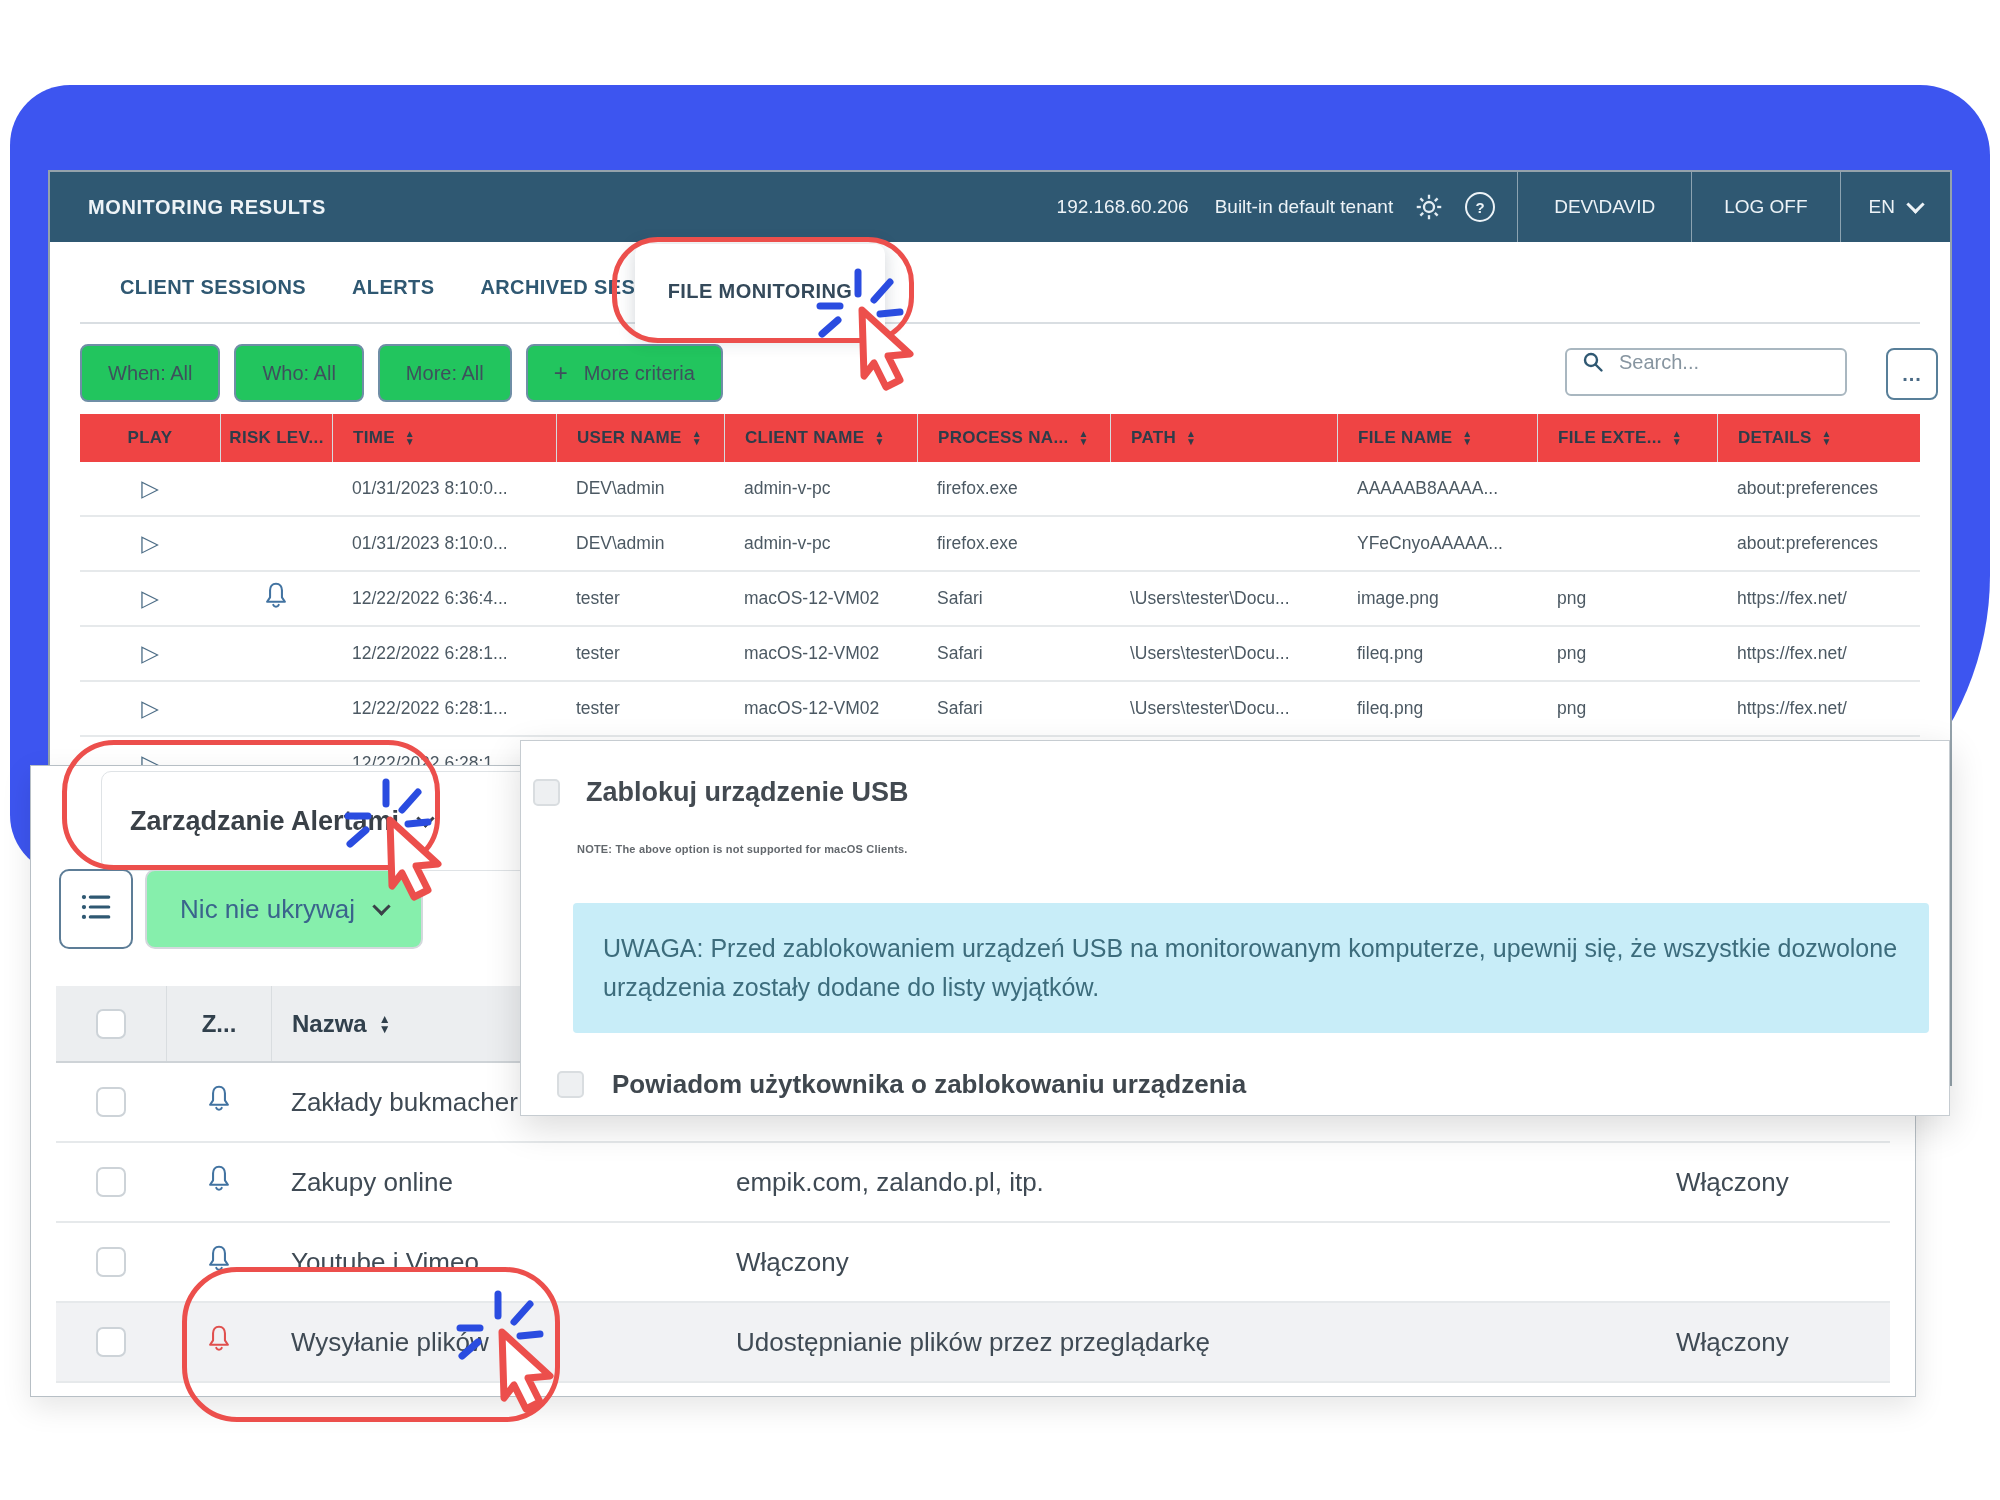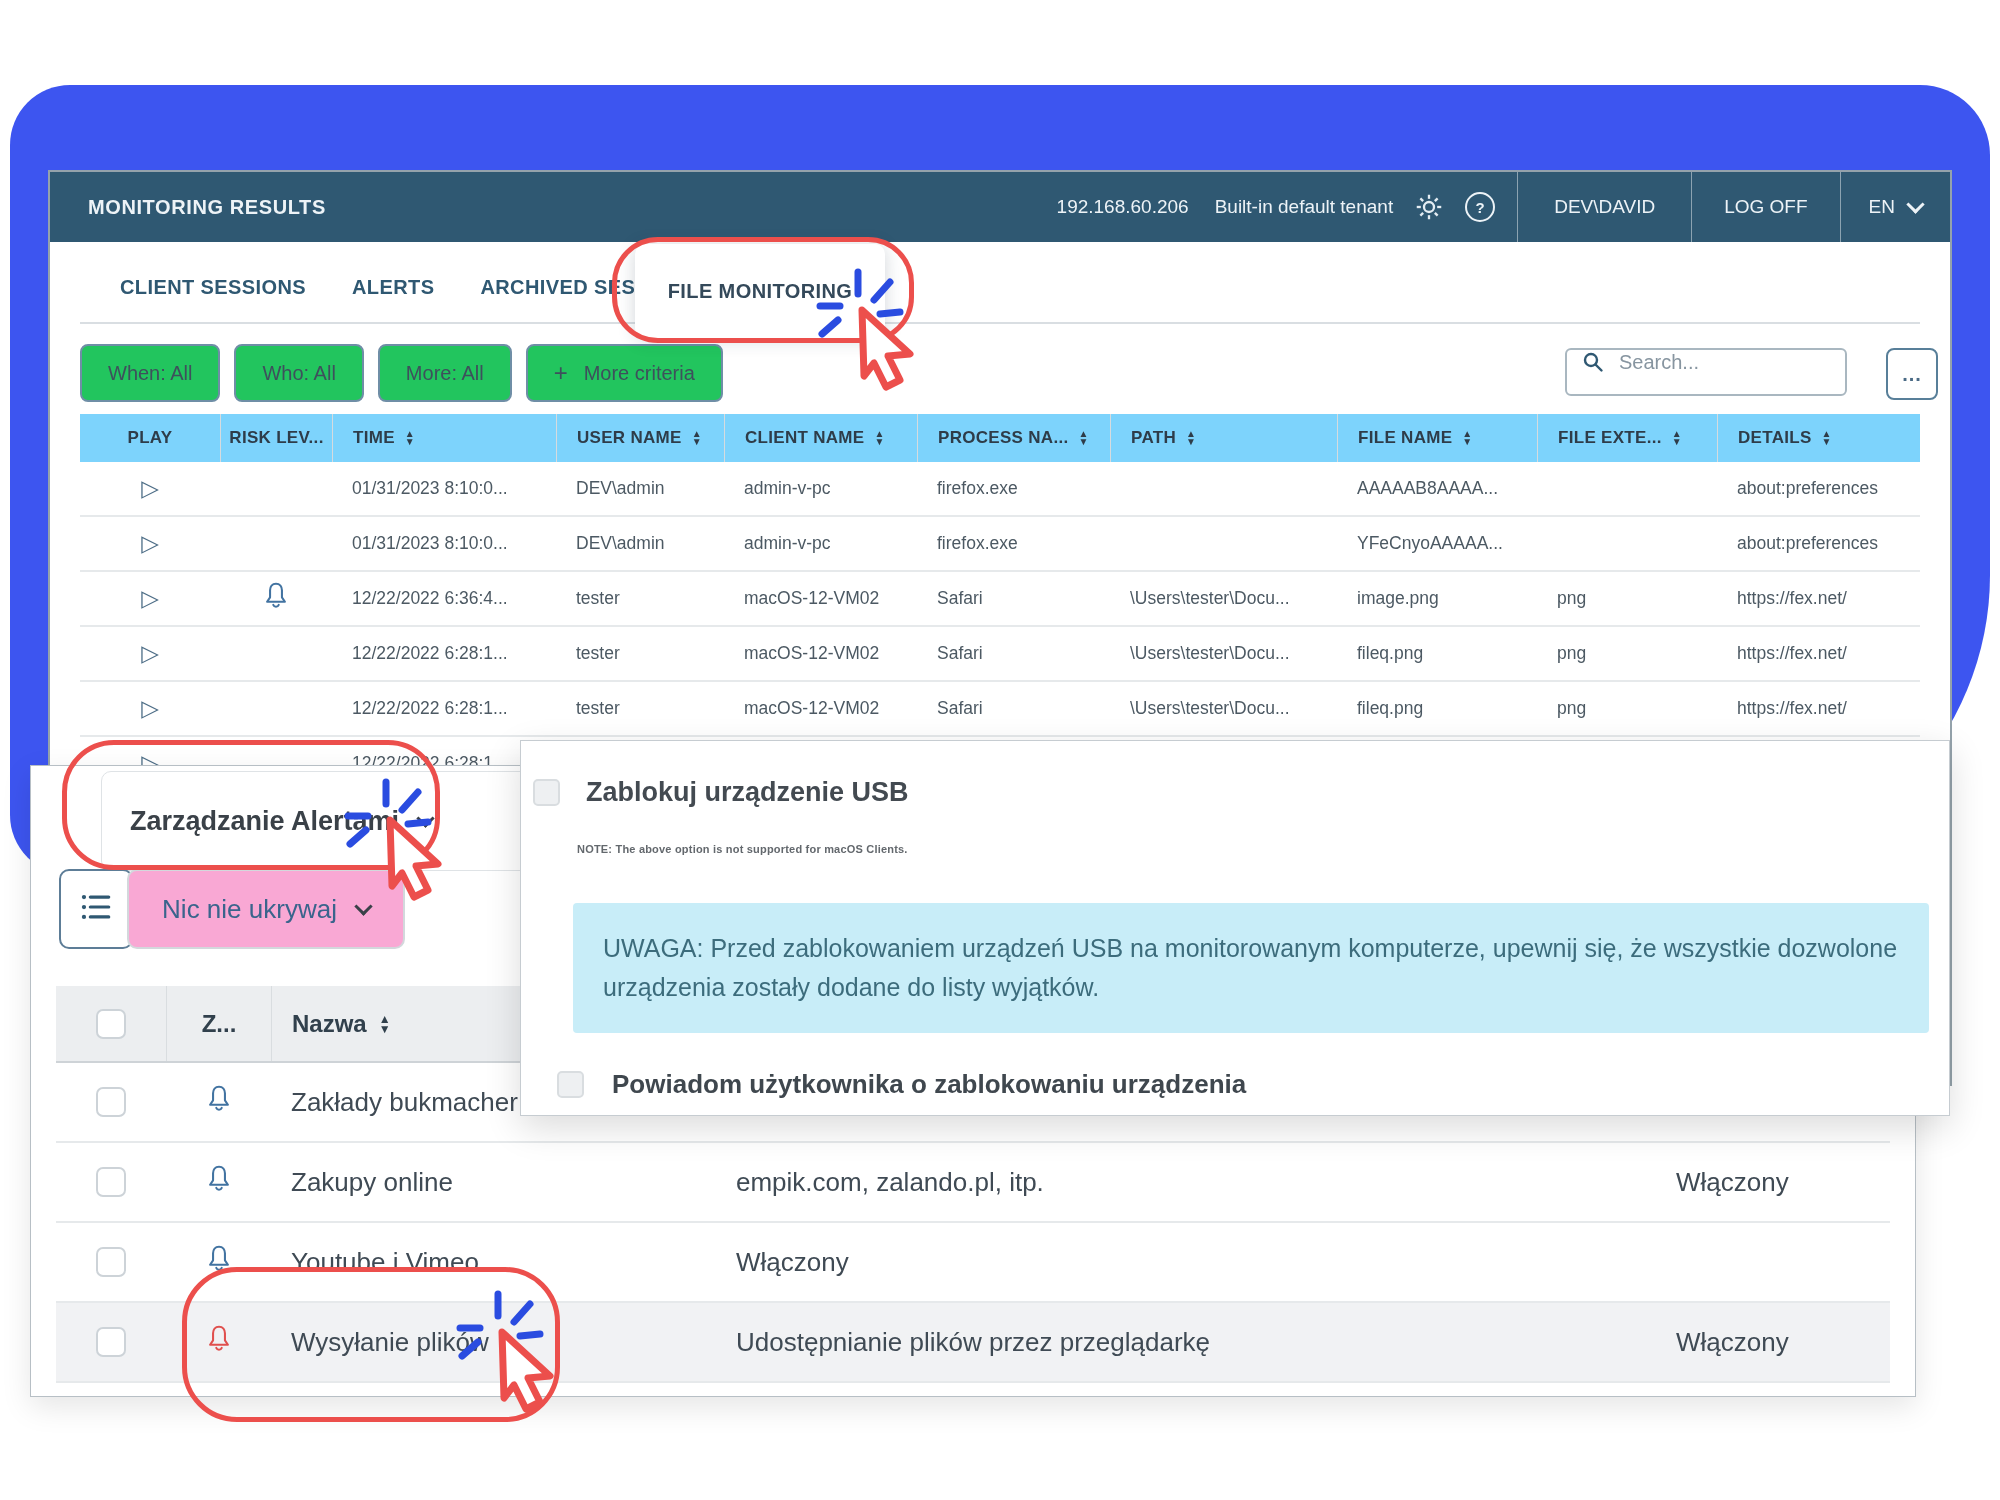--- a/index.html
+++ b/index.html
@@ -44,21 +44,21 @@
              border:2px solid #a9b7c0;border-radius:6px;display:flex;align-items:flex-start;
              gap:12px;padding-left:14px;box-sizing:border-box;}
   .searchbox input{border:none;outline:none;font-size:20px;color:#55636e;width:200px;
                    font-family:"Liberation Sans",sans-serif;background:transparent;}
   .searchbox input::placeholder{color:#8795a0;}
   .more-btn{position:absolute;left:1836px;top:176px;width:48px;height:48px;border:2px solid #587f99;
             border-radius:8px;background:#fff;display:flex;align-items:center;justify-content:center;
             font-size:20px;font-weight:700;color:#4a6a85;letter-spacing:1px;}
   
   .ftable{position:absolute;left:30px;top:242px;width:1840px;}
-  .ft-head{display:flex;height:48px;background:#7dd3fc;align-items:stretch;}
+  .ft-head{display:flex;height:48px;background:#ef4444;align-items:stretch;}
   .hcell{display:flex;align-items:center;padding-left:20px;font-size:17px;font-weight:700;
          color:#2e3c49;letter-spacing:.3px;white-space:nowrap;box-sizing:border-box;overflow:hidden;}
   .ft-head .hcell + .hcell{border-left:1px solid #d6dbde;}
   .trow{display:flex;height:53px;border-bottom:2px solid #e6e9eb;background:#fff;}
   .cell{display:flex;align-items:center;padding-left:20px;font-size:17.5px;color:#4c5963;
         white-space:nowrap;overflow:hidden;box-sizing:border-box;}
   .cc{justify-content:center;padding-left:0;}
   .c0{width:140px;} .c1{width:112px;} .c2{width:224px;} .c3{width:168px;} .c4{width:193px;}
   .c5{width:193px;} .c6{width:227px;} .c7{width:200px;} .c8{width:180px;} .c9{flex:1;}
   .play{font-size:23px;color:#4f6f88;line-height:1;}
@@ -66,22 +66,22 @@
   .sort i{font-style:normal;font-size:10px;line-height:8px;}
   
   .alerts-panel{position:absolute;left:30px;top:765px;width:1884px;height:630px;background:#fff;
                 border:1px solid #b7bfc5;box-shadow:0 10px 28px rgba(0,0,0,.10);z-index:20;}
   .manage-card{position:absolute;left:70px;top:5px;width:462px;height:100px;background:#fff;
                border:1px solid #dfe3e6;border-radius:10px;display:flex;align-items:center;
                padding:0 28px;box-sizing:border-box;gap:20px;}
   .manage-card span.lbl{font-size:27px;font-weight:700;color:#3a4148;white-space:nowrap;}
   .list-btn{position:absolute;left:28px;top:103px;width:70px;height:76px;border:2px solid #5d7d97;
             border-radius:10px;background:#fff;display:flex;align-items:center;justify-content:center;}
-  .nic-btn{position:absolute;left:96px;top:103px;width:274px;height:76px;border:2px solid #d3d8dc;
-           border-radius:10px;background:#f9a8d4;display:flex;align-items:center;justify-content:center;gap:20px;}
+  .nic-btn{position:absolute;left:114px;top:103px;width:274px;height:76px;border:2px solid #d3d8dc;
+           border-radius:10px;background:#86efac;display:flex;align-items:center;justify-content:center;gap:20px;}
   .nic-btn span.lbl{font-size:26px;color:#3a648c;white-space:nowrap;}
   .atable{position:absolute;left:25px;top:220px;width:1834px;}
   .at-head{display:flex;height:75px;background:#eceef0;border-bottom:2px solid #ced3d7;align-items:center;}
   .ahcell{display:flex;align-items:center;padding-left:20px;font-size:24px;font-weight:700;color:#31404c;
           white-space:nowrap;box-sizing:border-box;height:100%;}
   .at-head .ahcell + .ahcell{border-left:1px solid #d9dde0;}
   .arow{display:flex;height:78px;border-bottom:2px solid #e6e9eb;background:#fff;align-items:center;}
   .arow.hl{background:#f1f2f4;}
   .acell{display:flex;align-items:center;padding-left:20px;font-size:26px;color:#3f4a54;
          white-space:nowrap;overflow:hidden;box-sizing:border-box;height:100%;}

